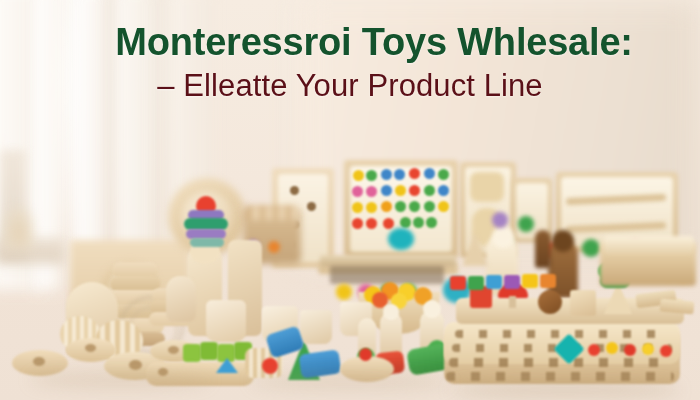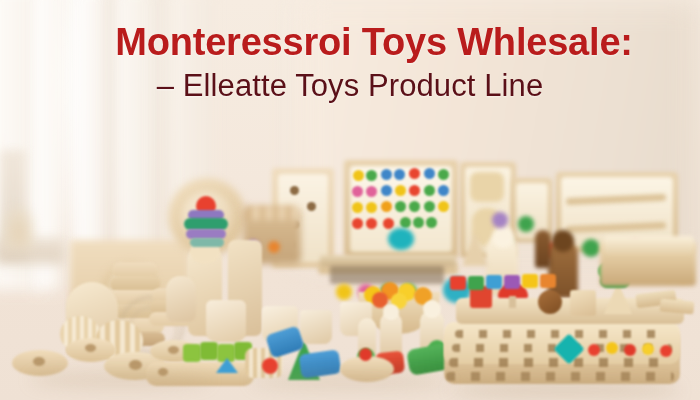--- a/index.html
+++ b/index.html
@@ -343,17 +343,17 @@
   <div class="sh rnd blur2" style="left:676px;top:268px;width:14px;height:14px;background:#f5b739;"></div>
 
   <div class="sh blur2" style="left:600px;top:242px;width:96px;height:44px;border-radius:4px;background:linear-gradient(180deg,#f0dcb6,#c9a878);"></div>
   <div class="sh blur2" style="left:604px;top:236px;width:90px;height:18px;border-radius:4px;background:linear-gradient(180deg,#fbf1dc,#e5d0aa);"></div>
 
   <div class="sh blur8" style="left:30px;top:372px;width:180px;height:16px;border-radius:50%;background:rgba(180,155,120,.22);"></div>
   <div class="sh blur8" style="left:250px;top:374px;width:200px;height:16px;border-radius:50%;background:rgba(180,155,120,.2);"></div>
   <div class="sh blur8" style="left:450px;top:382px;width:230px;height:16px;border-radius:50%;background:rgba(170,145,110,.24);"></div>
 
   <div class="title-wrap">
-    <div class="title-line1 shadow-soft" style="color: #b91c1c; padding-left: 48px;">Monteressroi Toys Whlesale:</div>
-    <div class="title-line2 shadow-soft" style="color: rgb(91, 16, 24);">– Elleatte Toys Product Line</div>
+    <div class="title-line1 shadow-soft" style="color: #14532d; padding-left: 48px;">Monteressroi Toys Whlesale:</div>
+    <div class="title-line2 shadow-soft" style="color: rgb(91, 16, 24);">– Elleatte Your Product Line</div>
   </div>
 
 </div>
 
 </body></html>

